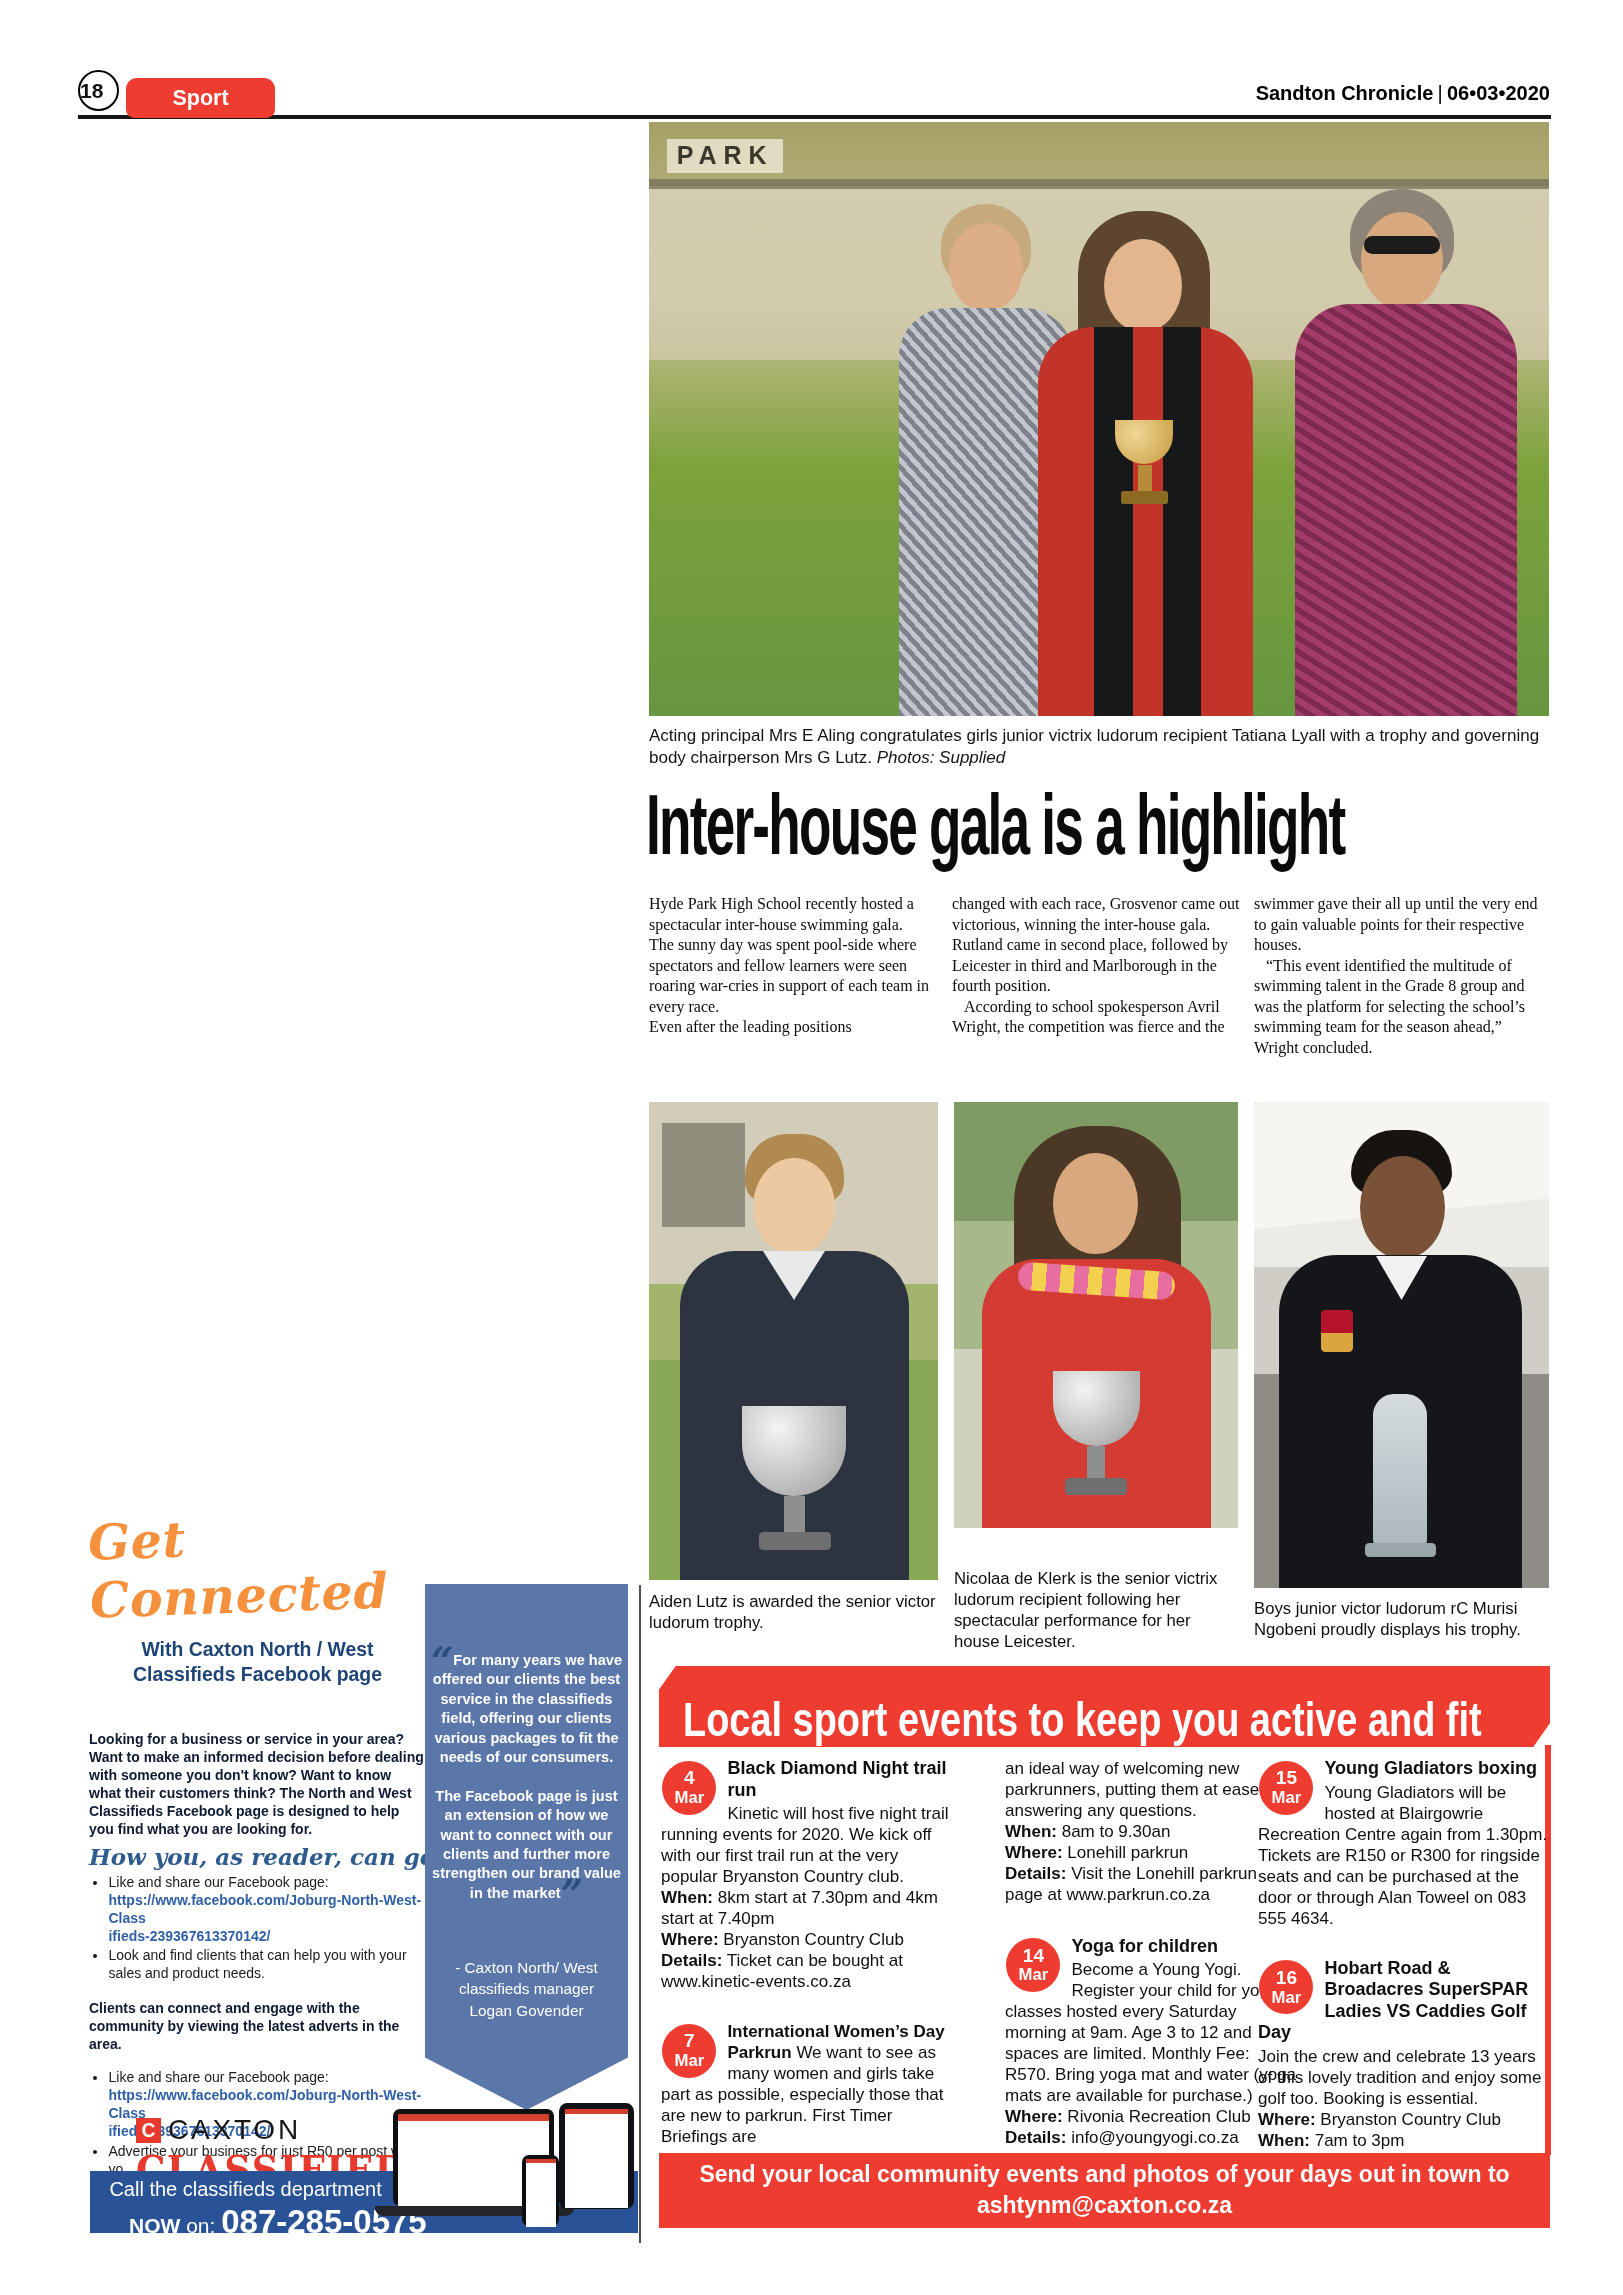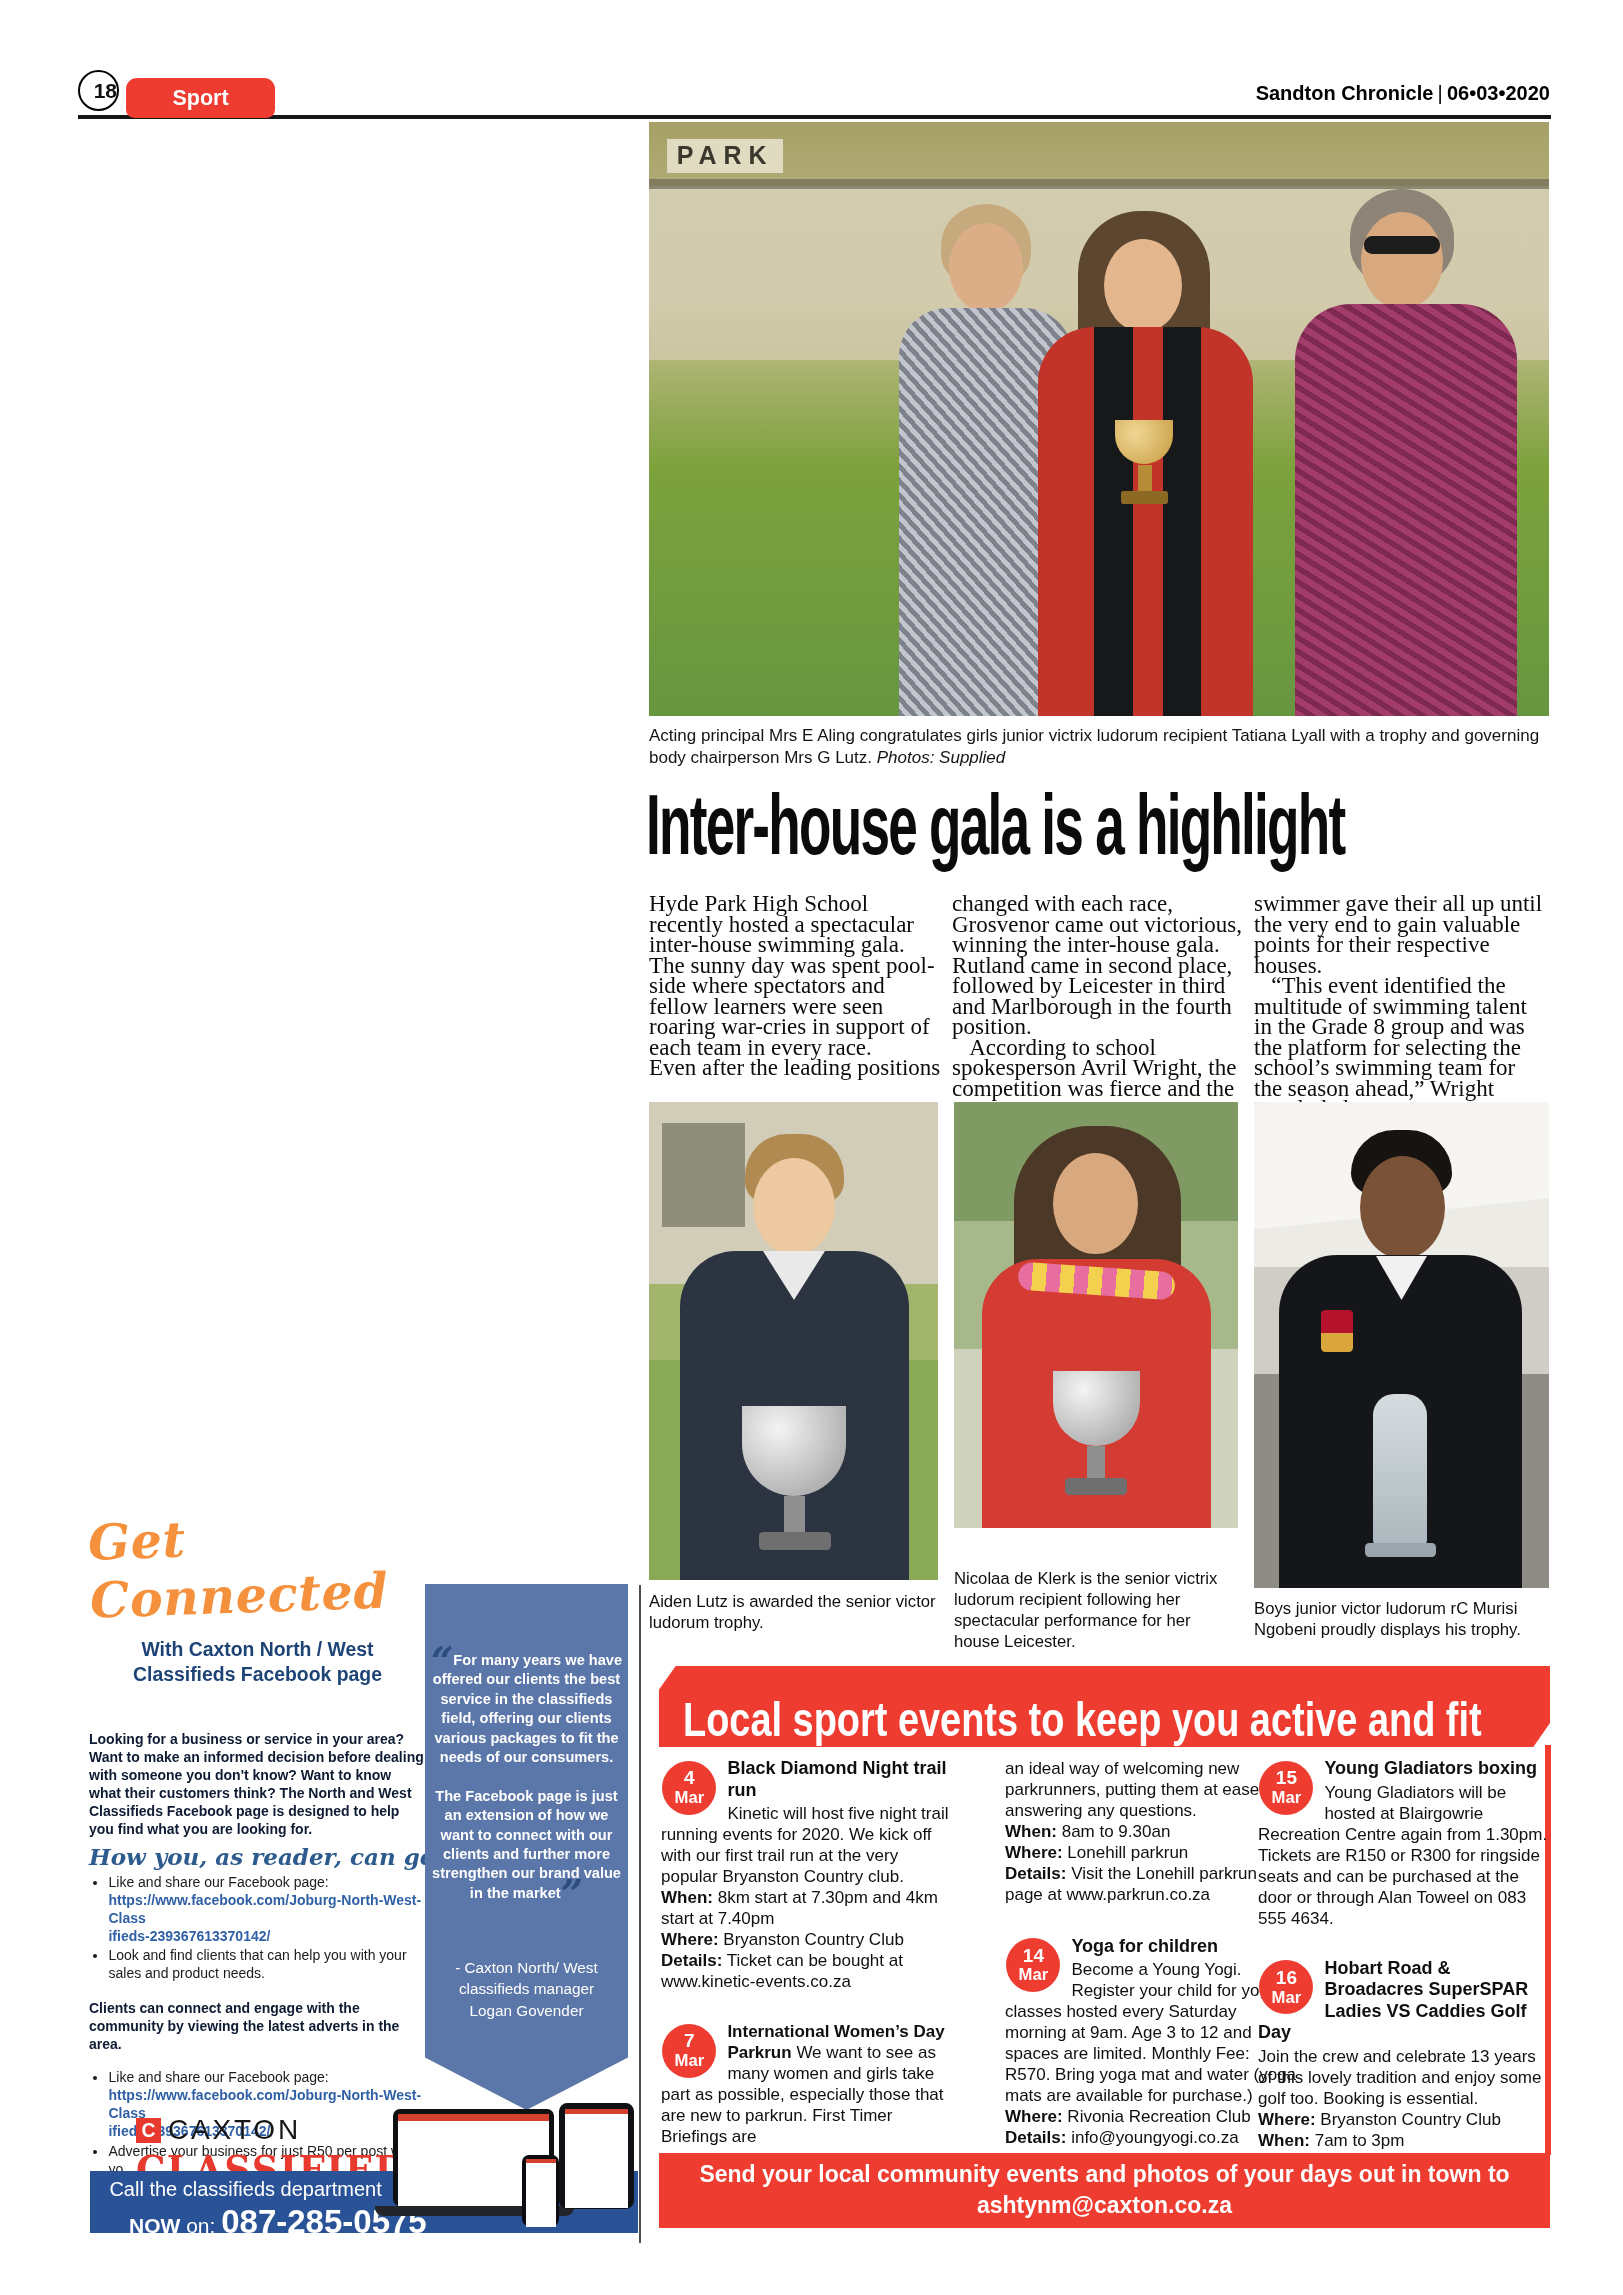--- a/index.html
+++ b/index.html
@@ -3,42 +3,42 @@
 <meta charset="utf-8">
 <style>
   html,body{margin:0;padding:0;background:#e8e8e8;}
   #page{position:relative;width:1624px;height:2295px;background:#ffffff;overflow:hidden;
         font-family:"Liberation Sans",sans-serif;color:#111;}
   .abs{position:absolute;}
   .pre{white-space:pre-line;}
 
   
   .pagenum{left:78px;top:70px;width:37px;height:37px;border:2.8px solid #000;border-radius:50%;
-           display:flex;align-items:center;justify-content:flex-end;font-size:21px;font-weight:700;background:#fff;z-index:3;}
+           display:flex;align-items:center;justify-content:flex-start;font-size:21px;font-weight:700;background:#fff;z-index:3;}
   .sport-tab{left:126px;top:78px;width:149px;height:40px;background:#ee3c31;border-radius:11px 11px 8.3px 8.3px;
              display:flex;align-items:center;justify-content:center;color:#fff;font-size:21.5px;font-weight:600;z-index:2;}
   .masthead{right:74px;top:82px;font-size:20px;color:#000;white-space:nowrap;}
   .masthead b{font-weight:700;}
   .masthead .sep{font-weight:400;padding:0 4.2px;}
   .header-rule{left:78px;top:115px;width:1473px;height:3.5px;background:#161616;}
 
   
   .photo{position:absolute;overflow:hidden;background:#cfc9a0;}
   .photo *{position:absolute;}
   .photo-cap{position:absolute;font-size:16.7px;line-height:21px;color:#0e0e0e;}
   .main-cap{left:649px;top:725px;width:902px;font-size:17px;line-height:22px;color:#141414;}
   .main-cap i{font-style:italic;}
   .photo-sign{left:18px;top:16.7px;background:rgba(233,228,207,.85);color:#3a372c;font-weight:700;
               font-size:25px;letter-spacing:7px;padding:2.8px 9.7px;}
 
   
   .headline{left:646px;top:776px;width:1527px;font-size:85px;font-weight:700;letter-spacing:-2.8px;
             color:#0b0b0b;transform:scaleX(0.625);transform-origin:0 0;white-space:nowrap;}
   .art-col{position:absolute;top:894px;width:293px;font-family:"Liberation Serif",serif;
-           font-size:23px;line-height:20.5px;color:#0c0c0c;}
+           font-size:16px;line-height:20.5px;color:#0c0c0c;}
 
   
   .gc{left:89px;top:1508px;width:337px;}
   .gc-title{font-family:"DejaVu Serif",serif;font-style:italic;font-weight:700;font-size:49px;
             color:#f5913d;transform:rotate(-2deg);letter-spacing:0.7px;}
   .gc-sub{margin:12.5px 28px 0;text-align:center;font-weight:700;font-size:19.4px;line-height:25px;color:#1e4476;}
   .gc-intro{margin-top:43px;font-weight:700;font-size:14px;line-height:18px;color:#0e1b33;}
   .gc-script{margin-top:5.6px;font-family:"DejaVu Serif",serif;font-style:italic;font-weight:700;
              font-size:23px;color:#2d5b8e;white-space:nowrap;}
   .gc-ul{margin:2.8px 0 0 2.8px;padding-left:16.7px;font-size:14px;line-height:18px;color:#1b1b1b;}

